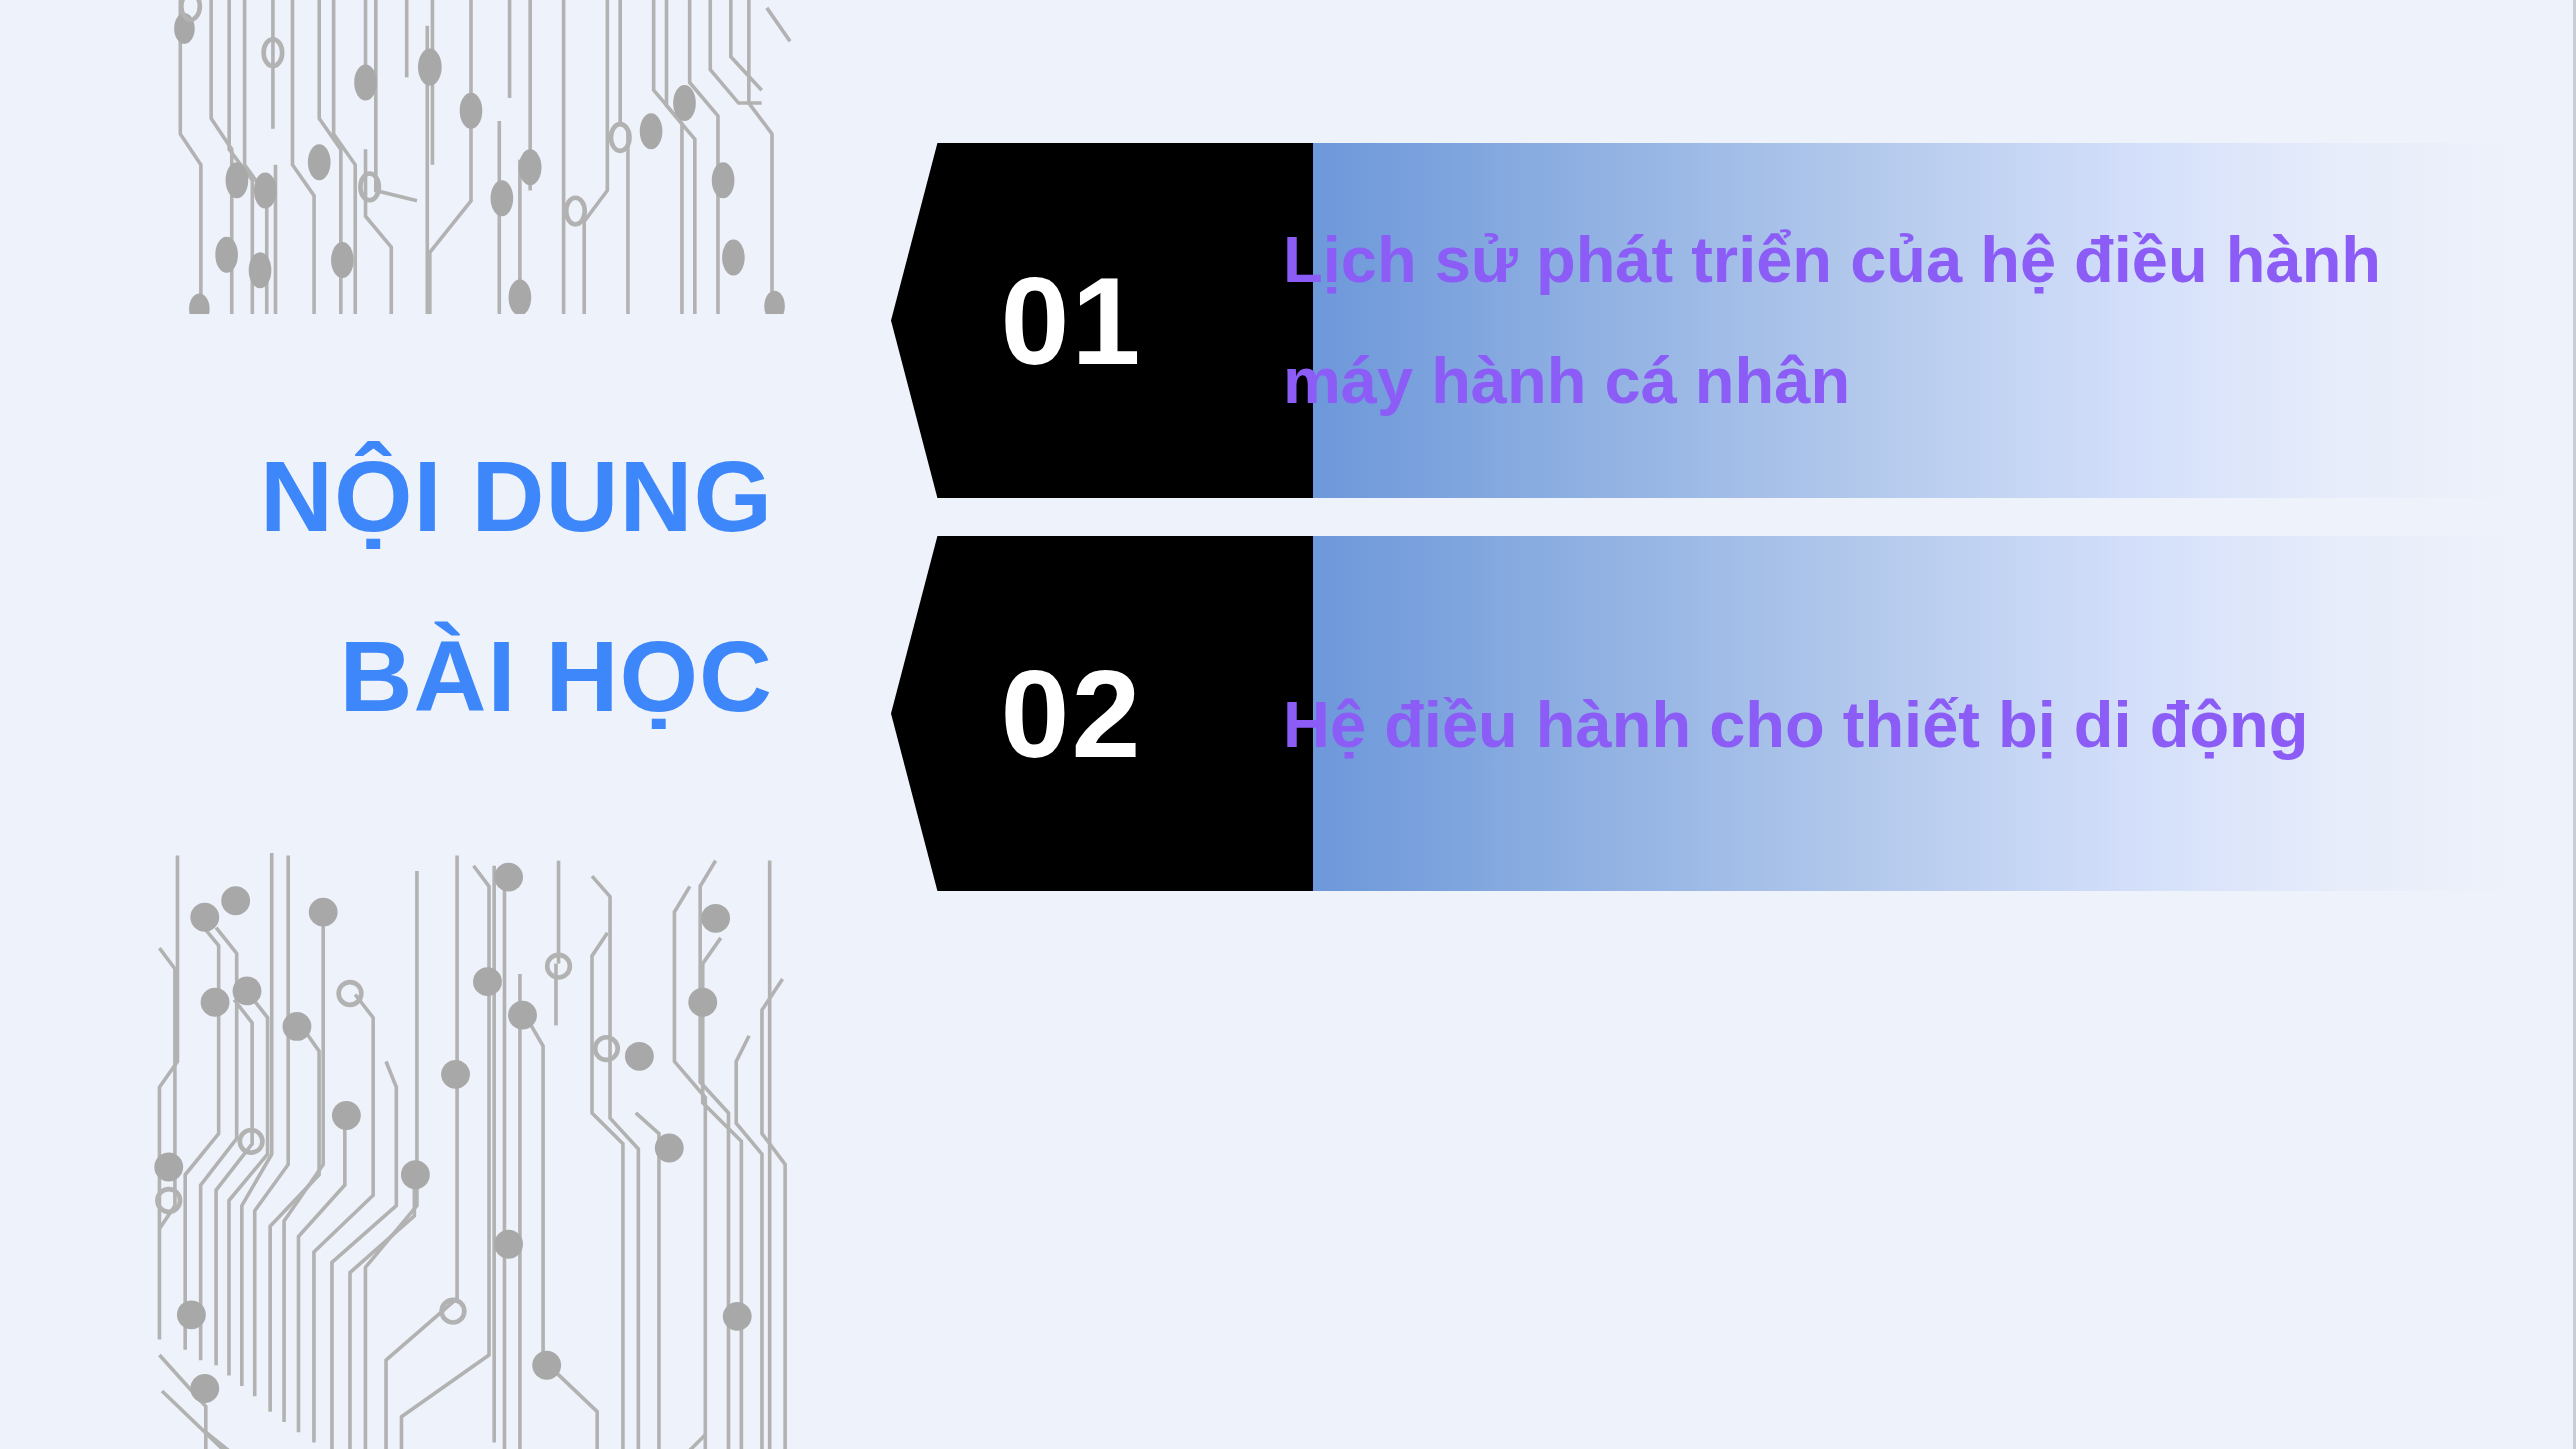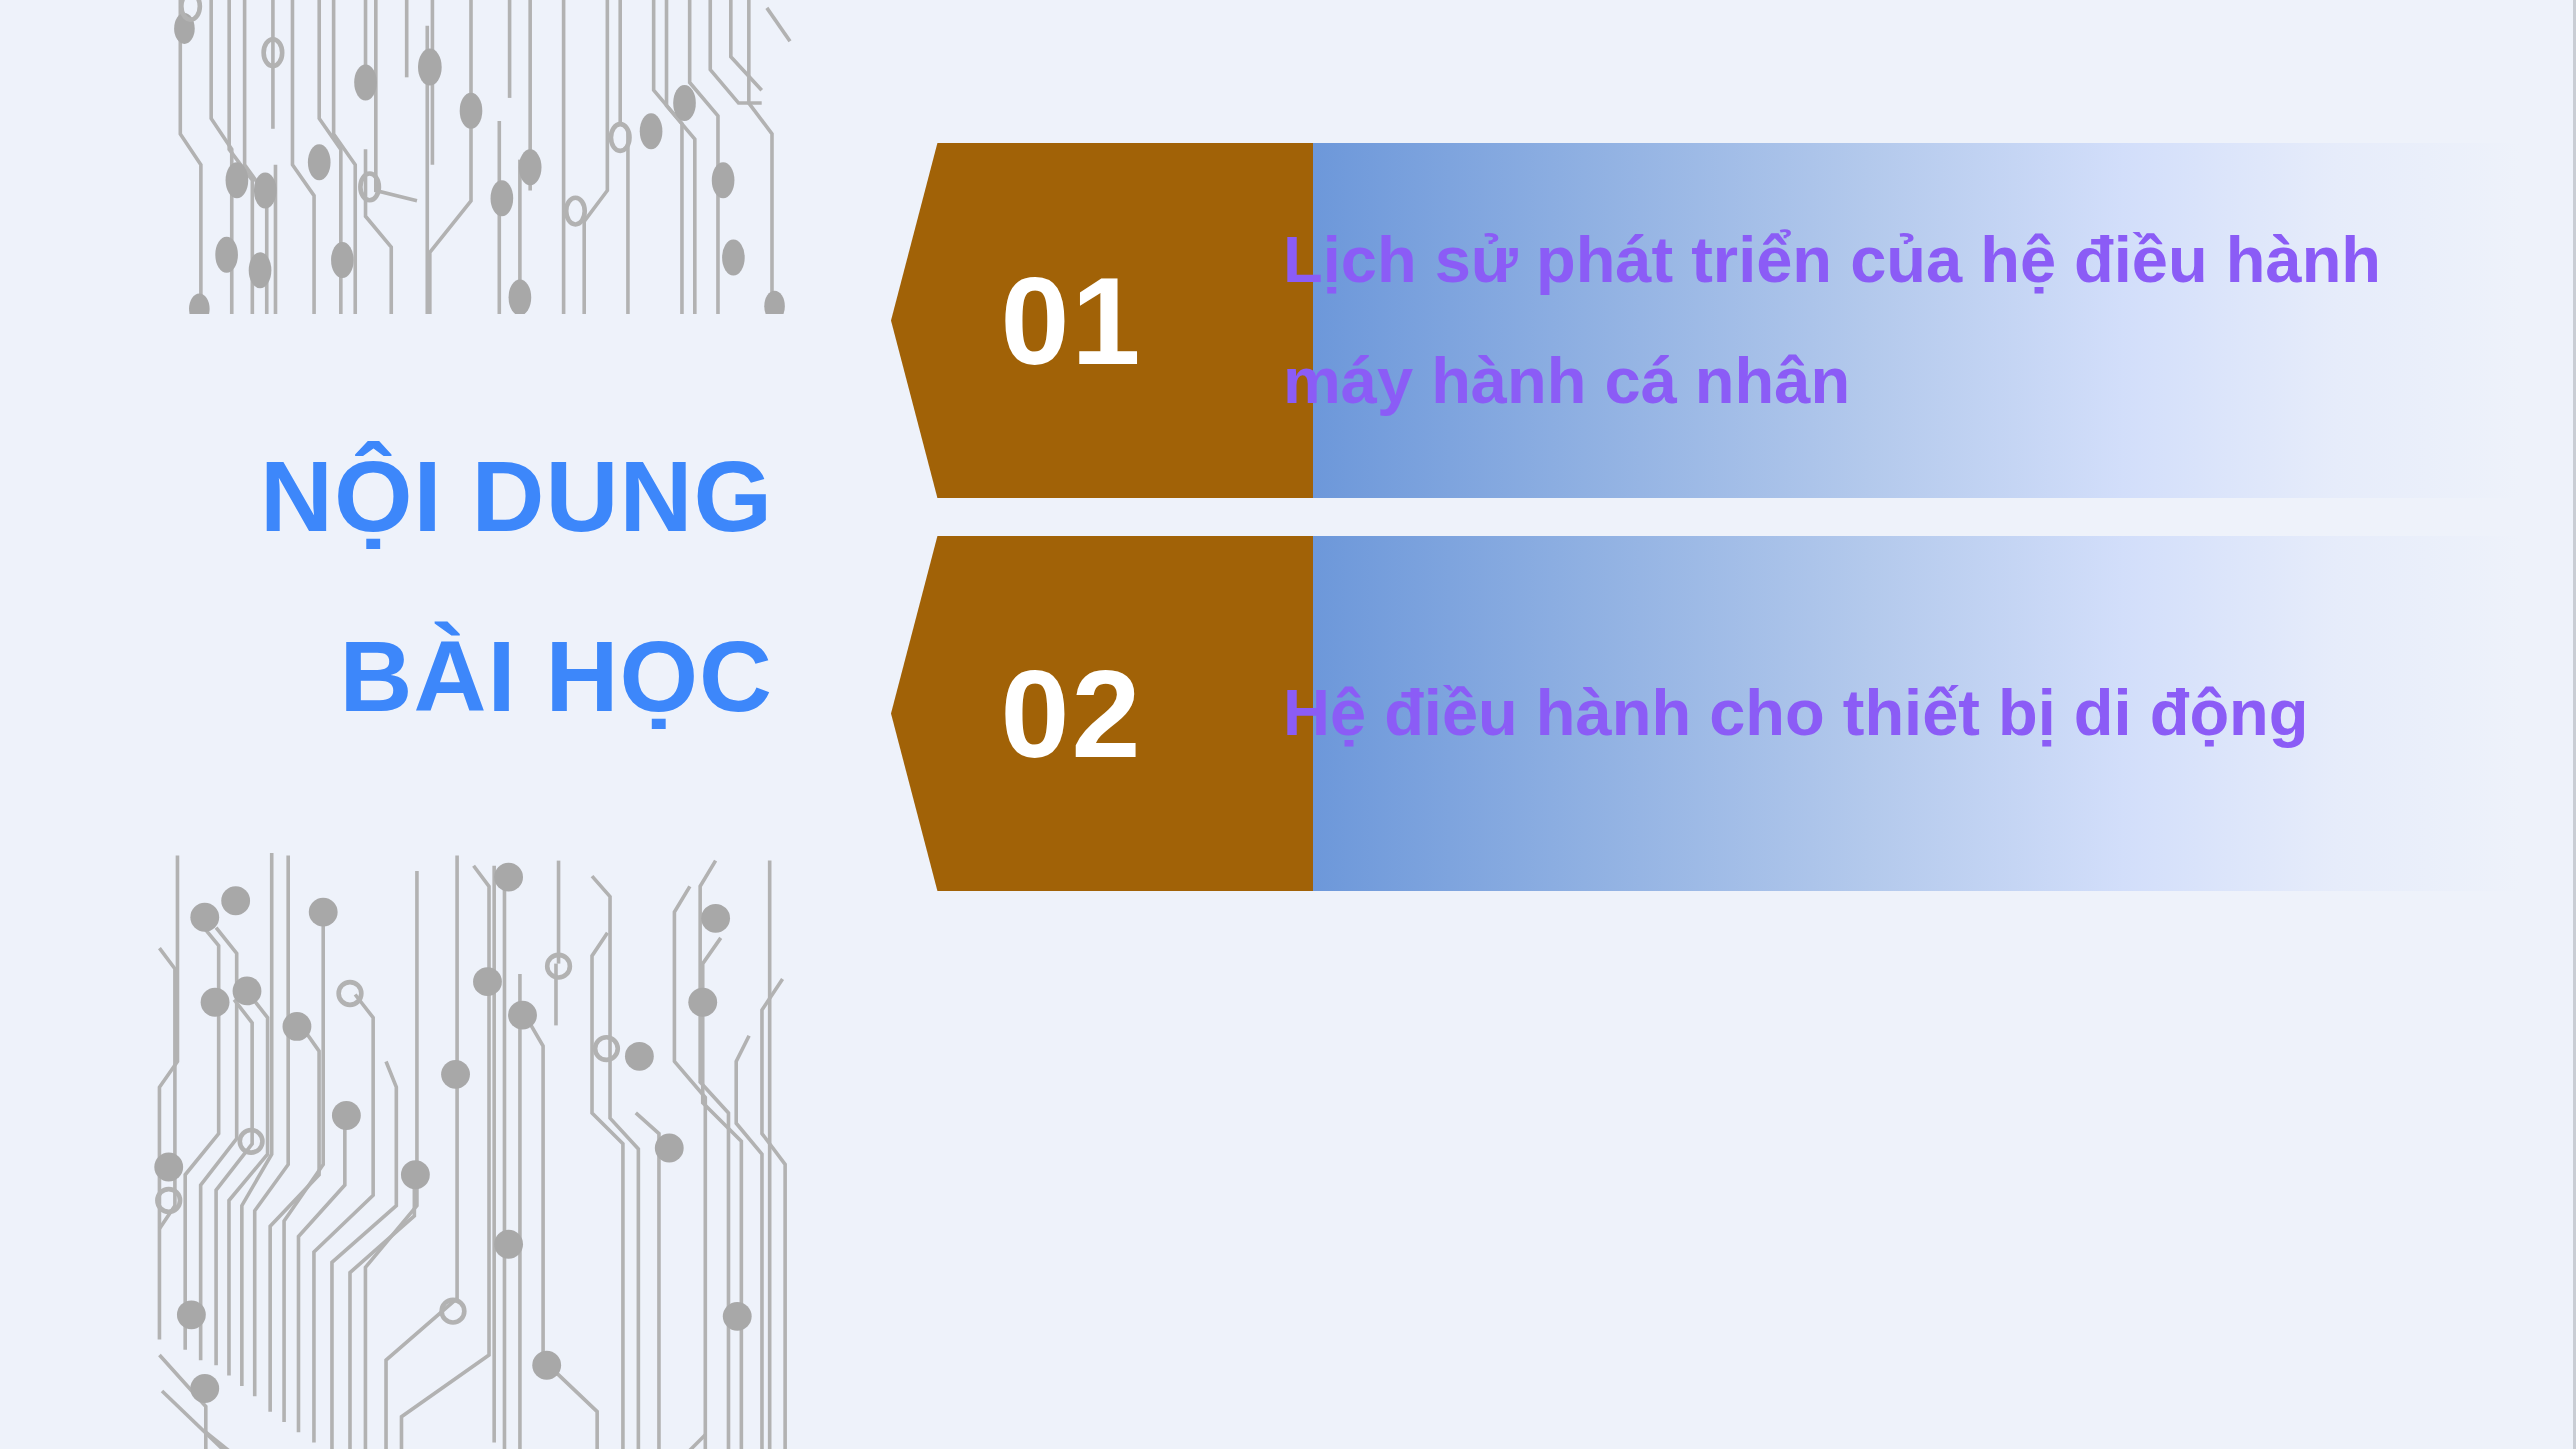--- a/index.html
+++ b/index.html
@@ -81,21 +81,21 @@
         #eef2fa 96%,
         #eef2fa 100%);
   }
   
   .banner-hex {
     position: absolute;
     left: 0;
     top: 0;
     width: 422px;
     height: 100%;
-    background: #a16207;
+    background: #000000;
     clip-path: polygon(11% 0%, 100% 0%, 100% 100%, 11% 100%, 0% 50%);
   }
   .banner-number {
     position: absolute;
     left: 0;
     top: 0;
     width: 361px;
     height: 100%;
     display: flex;
     align-items: center;
@@ -114,21 +114,21 @@
     height: 100%;
     display: flex;
     flex-direction: column;
     justify-content: center;
     color: #8b5cf6;
     font-weight: bold;
     font-size: 65px;
     line-height: 1.86;
     font-stretch: condensed;
   }
-  .banner-text.single { justify-content: center; }
+  .banner-text.single { justify-content: center; margin-top: 12px; }
   .banner-text .tline { display: block; white-space: nowrap; }
 </style>
 </head>
 <body>
 
 <div id="slide">
 
   <svg id="circuit-top" class="circuit" viewBox="0 0 1250 620">
     <g stroke="#b2b2b2" stroke-width="7" fill="none">
       <path d="M60 -20 L60 270 L100 330 L100 620"></path>

